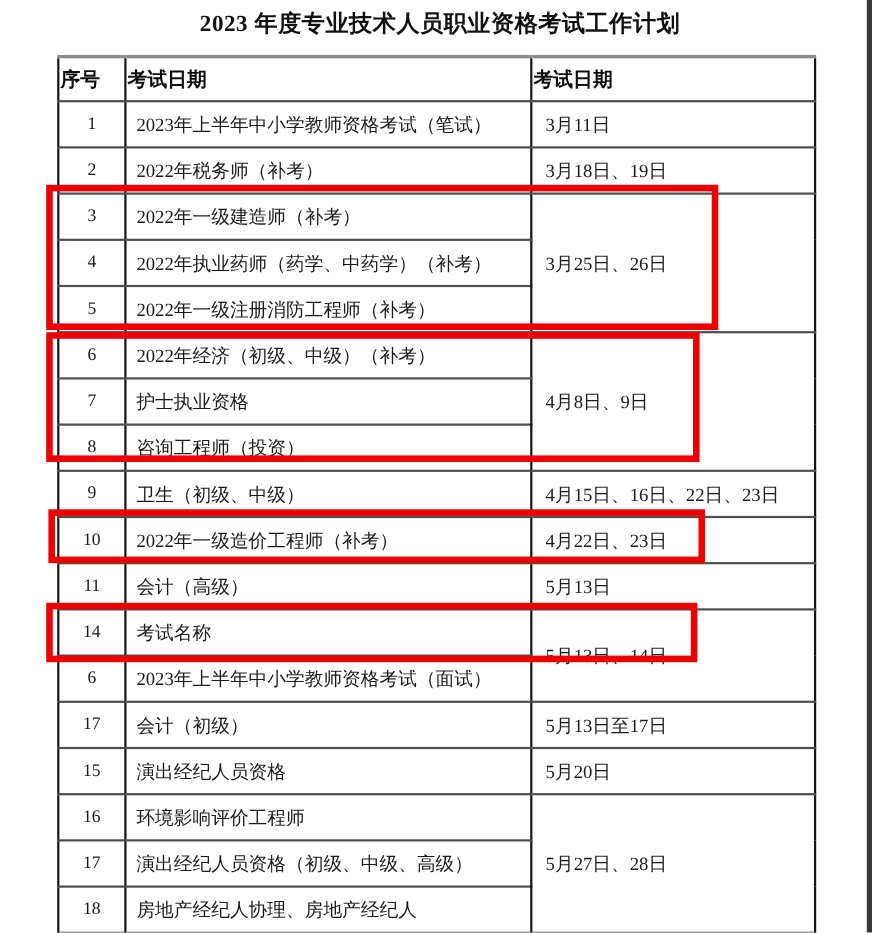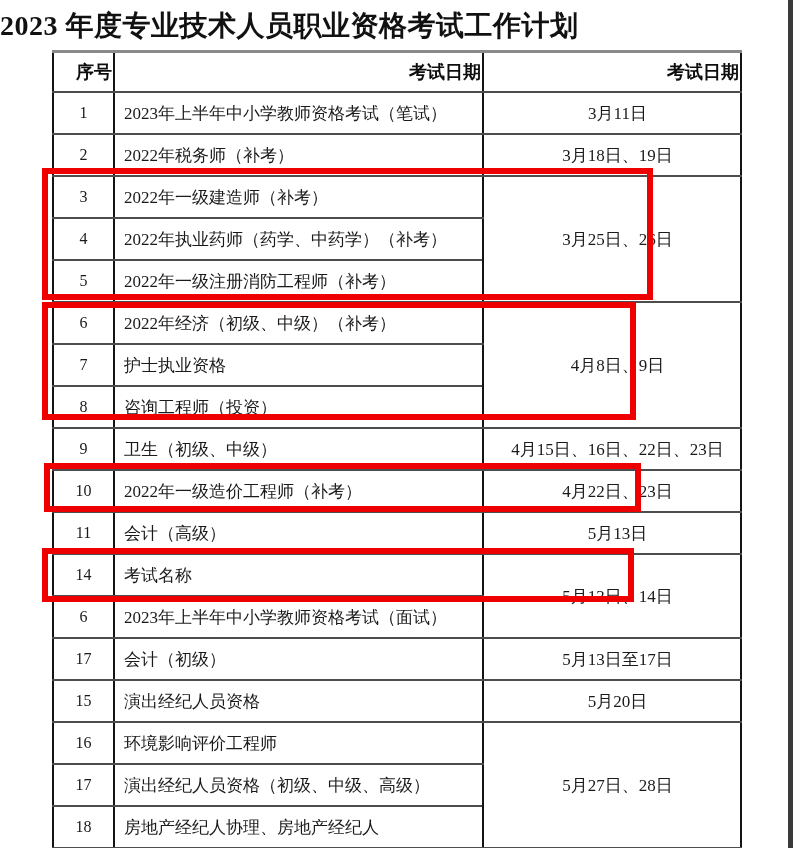--- a/index.html
+++ b/index.html
@@ -8,24 +8,24 @@
     width: 793px;
     height: 848px;
     background: #ffffff;
     overflow: hidden;
     font-family: "Liberation Serif", "DejaVu Serif", serif;
     color: #1a1a1a;
   }
   .doc-title {
     position: absolute;
     top: 7px;
-    left: 0;
+    left: 15px;
     width: 770px;
-    text-align: left;
-    font-size: 28px;
+    text-align: center;
+    font-size: 21px;
     font-weight: bold;
     letter-spacing: 0.5px;
     color: #111;
     font-family: "Liberation Serif", "DejaVu Serif", serif;
   }
   table.exam-table {
     position: absolute;
     left: 52px;
     top: 50px;
     width: 688px;
@@ -42,28 +42,28 @@
     vertical-align: middle;
     overflow: hidden;
     white-space: nowrap;
   }
   table.exam-table { border: 2px solid #111; }
   table.exam-table th {
     border-top: 3px solid #8a8a8a;
     font-family: "Liberation Sans", "DejaVu Sans", sans-serif;
     font-weight: bold;
     font-size: 18px;
-    text-align: right;
+    text-align: left;
     height: 36px;
     color: #0d0d0d;
   }
   table.exam-table tr.body-row { height: 42px; }
   td.c-no   { text-align: center; font-size: 16px; }
   td.c-name { text-align: left; padding-left: 9px; margin-top: 12px; }
-  td.c-date { text-align: center; padding-left: 12px; }
+  td.c-date { text-align: left; padding-left: 12px; }
   .hl {
     position: absolute;
     border: 6px solid #ee0000;
     background: transparent;
     box-sizing: border-box;
     z-index: 5;
   }
   .hl-1 { left: 42px; top: 168px; width: 611px; height: 132px; }
   .hl-2 { left: 42px; top: 302px; width: 594px; height: 118px; }
   .hl-3 { left: 44px; top: 463px; width: 597px; height: 49px;  }

